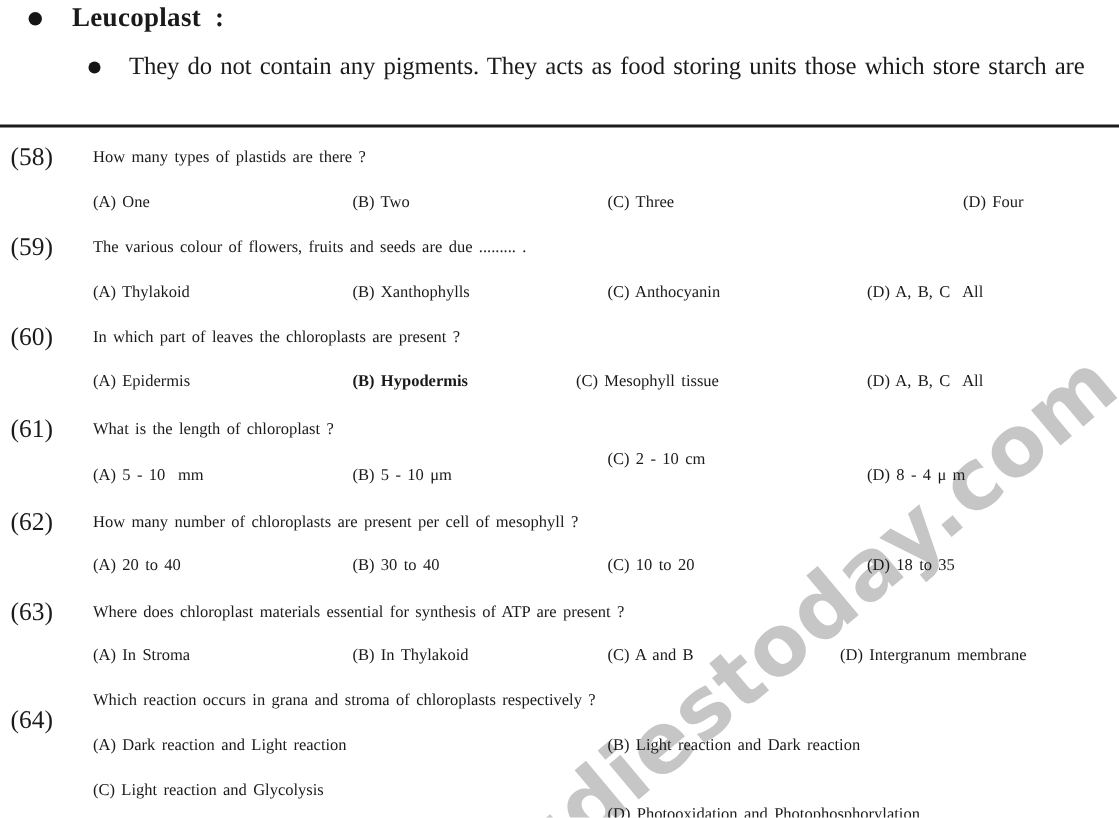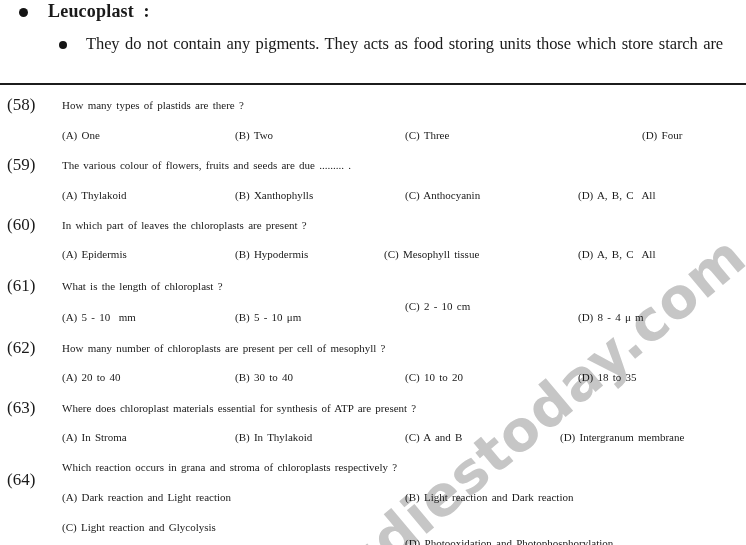--- a/index.html
+++ b/index.html
@@ -53,21 +53,21 @@
         <div class="abs line" style="left: 594px; top: 125px; margin-left: 48px;">(D) Four</div>
         <div class="abs qnum" style="left: 7px; top: 155px;">(59)</div>
         <div class="abs line" style="left: 62px; top: 155px;">The various colour of flowers, fruits and seeds are due ......... .</div>
         <div class="abs line" style="left: 62px; top: 185px;">(A) Thylakoid</div>
         <div class="abs line" style="left: 235px; top: 185px;">(B) Xanthophylls</div>
         <div class="abs line" style="left: 405px; top: 185px;">(C) Anthocyanin</div>
         <div class="abs line" style="left: 578px; top: 185px;">(D) A, B, C  All</div>
         <div class="abs qnum" style="left: 7px; top: 215px;">(60)</div>
         <div class="abs line" style="left: 62px; top: 215px;">In which part of leaves the chloroplasts are present ?</div>
         <div class="abs line" style="left: 62px; top: 244px;">(A) Epidermis</div>
-        <div class="abs line" style="left: 235px; top: 244px;">(B) Hypodermis</div>
+        <div class="abs line" style="left: 235px; top: 244px; font-weight: bold;">(B) Hypodermis</div>
         <div class="abs line" style="left: 384px; top: 244px;">(C) Mesophyll tissue</div>
         <div class="abs line" style="left: 578px; top: 244px;">(D) A, B, C  All</div>
         <div class="abs qnum" style="left: 7px; top: 276px;">(61)</div>
         <div class="abs line" style="left: 62px; top: 276px;">What is the length of chloroplast ?</div>
         <div class="abs line" style="left: 62px; top: 307px;">(A) 5 - 10  mm</div>
         <div class="abs line" style="left: 235px; top: 307px;">(B) 5 - 10 μm</div>
         <div class="abs line" style="left: 405px; top: 296px;">(C) 2 - 10 cm</div>
         <div class="abs line" style="left: 578px; top: 307px;">(D) 8 - 4 μ m</div>
         <div class="abs qnum" style="left: 7px; top: 338px;">(62)</div>
         <div class="abs line" style="left: 62px; top: 338px;">How many number of chloroplasts are present per cell of mesophyll ?</div>

